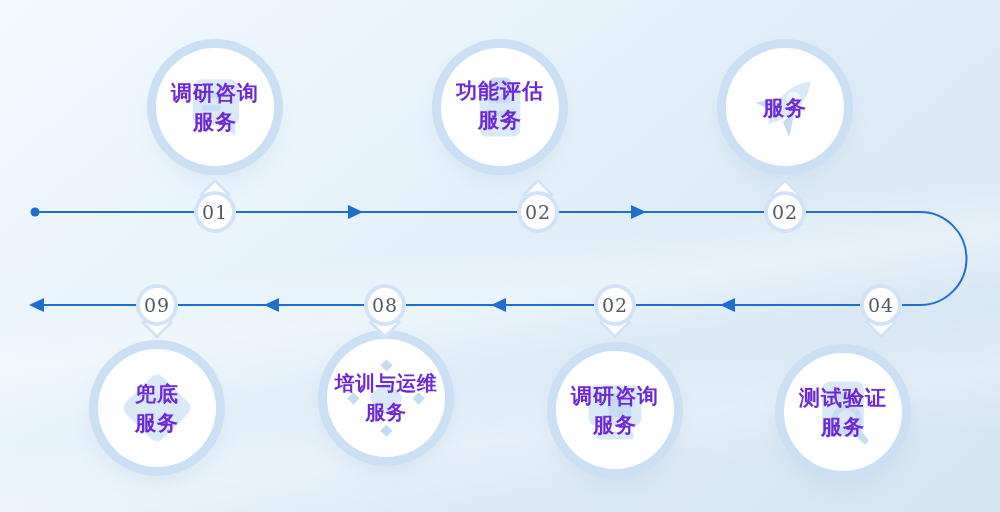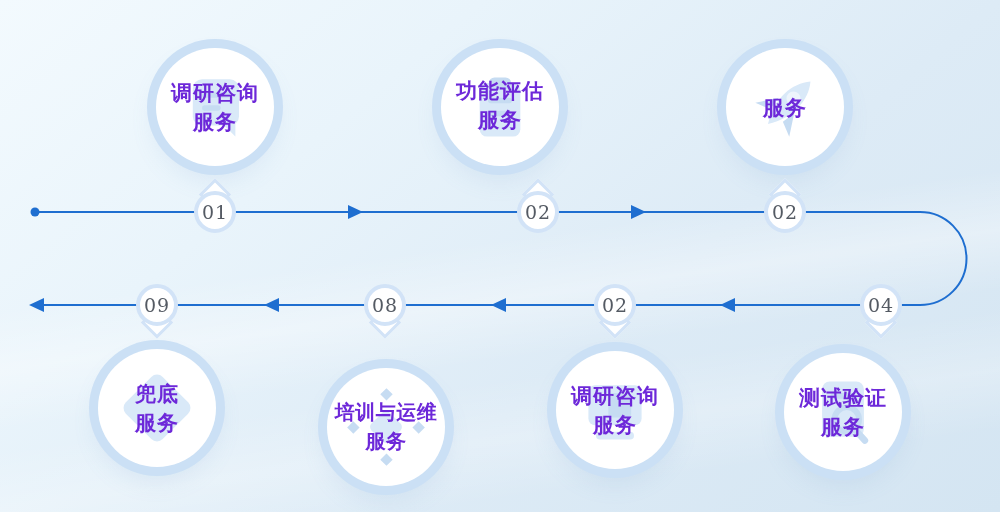--- a/index.html
+++ b/index.html
@@ -31,21 +31,21 @@
     display:flex; align-items:center; justify-content:center; text-align:center;
   }
   .node .bg-icon { position:absolute; left:50%; top:50%; transform:translate(-50%,-50%); }
   .node .title { position:relative; z-index:1; display:flex; flex-direction:column;
     color:#6d28d9; font-weight:bold; font-size:21px; line-height:29px; letter-spacing:1px; }
   .n1 { left:156px; top:48px; }
   .n2 { left:441px; top:48px;font-family:Liberation Mono, monospace; }
   .n3 { left:726px; top:48px; }
   .n4 { left:784px; top:353px; }
   .n5 { left:556px; top:351px; }
-  .n6 { left:327px; top:368px; }
+  .n6 { left:327px; top:339px; }
   .n6 .title { font-size:20px; letter-spacing:0.5px; }
   .n7 { left:98px;  top:349px;align-items:center; }
 
   
   .badge { position:absolute; width:42px; height:42px; z-index:3; }
   .badge .tail {
     position:absolute; left:50%; width:17px; height:17px; background:#ffffff;
     border:3px solid #d2e3f7; transform:translateX(-50%) rotate(45deg);
   }
   .badge.tail-up .tail   { top:-8px; }

